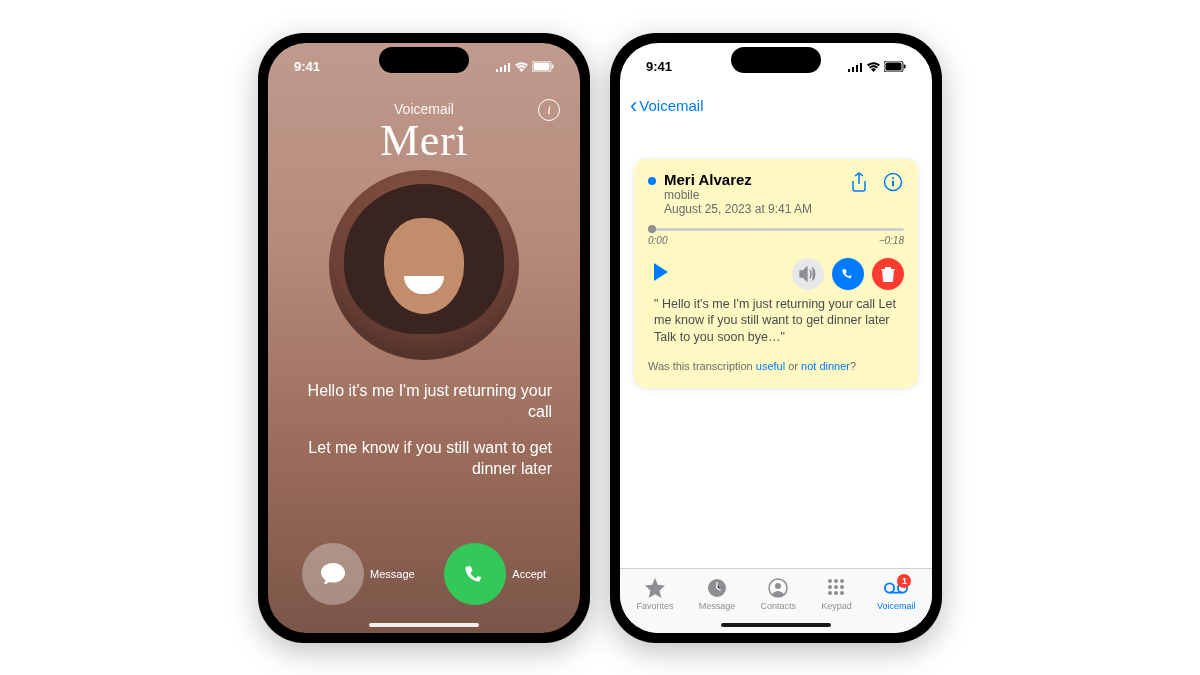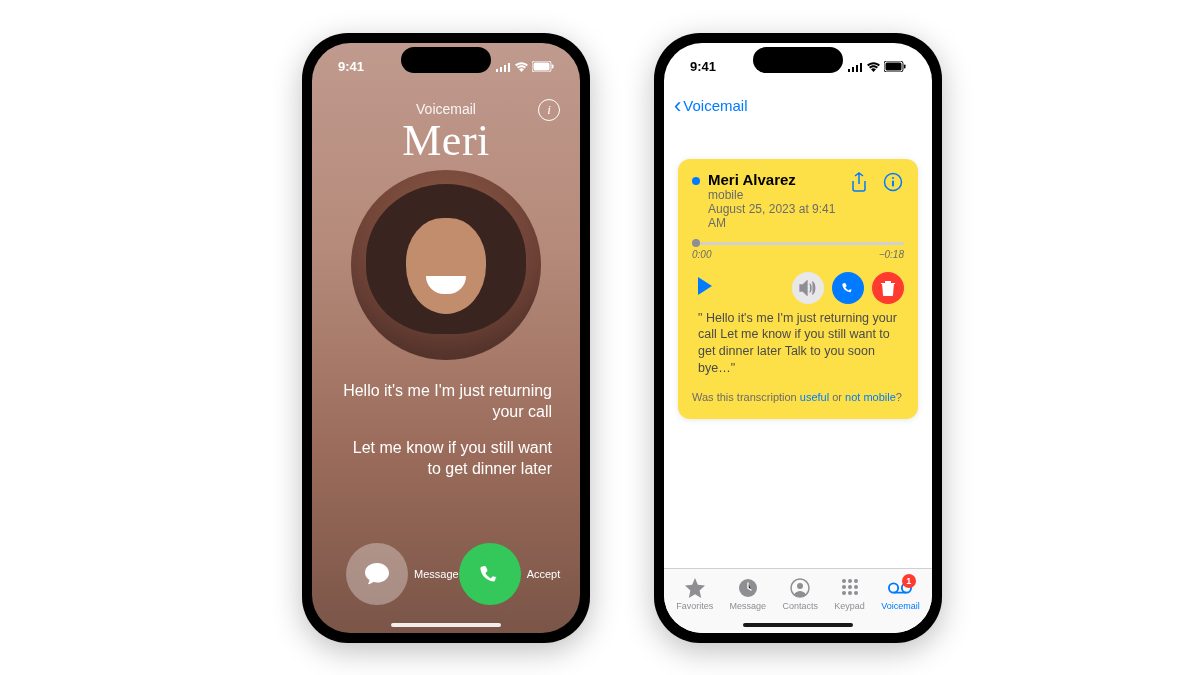--- a/index.html
+++ b/index.html
@@ -7,28 +7,27 @@
     width: 1200px;
     height: 675px;
     background: #fff;
     display: flex;
     justify-content: center;
     align-items: center;
     gap: 20px;
     font-family: -apple-system, BlinkMacSystemFont, "Helvetica Neue", Arial, sans-serif;
   }
   .phone {
-    width: 288px;
+    width: 332px;
     height: 610px;
     border-radius: 46px;
     background: #000;
     padding: 10px;
     position: relative;
     box-shadow: 0 8px 30px rgba(0,0,0,.25);
-    margin-left: 44px;
   }
   .screen {
     width: 100%;
     height: 100%;
     border-radius: 38px;
     overflow: hidden;
     position: relative;
   }
   .notch {
     position: absolute;
@@ -159,21 +158,21 @@
     margin-top: 48px;
     padding: 4px 10px 10px;
     display: flex;
     align-items: center;
     color: #007aff;
     font-size: 15px;
   }
   .nav .chev { font-size: 22px; margin-right: 2px; line-height: 1; }
   .vm-card {
     margin: 32px 14px 0;
-    background: #fde047;
+    background: #fef9c3;
     border-radius: 12px;
     padding: 12px 14px 16px;
     box-shadow: 0 1px 6px rgba(0,0,0,.1);
   }
   .vm-head { display: flex; align-items: flex-start; }
   .unread-dot { width: 8px; height: 8px; background: #007aff; border-radius: 50%; margin-top: 6px; margin-right: 8px; flex-shrink:0;}
   .vm-meta { flex: 1; }
   .vm-name { font-size: 15px; font-weight: 600; }
   .vm-sub { font-size: 12px; color: #6b6b6b; }
   .vm-icons { display: flex; gap: 12px; color: #007aff; }
@@ -364,21 +363,21 @@
           <div class="circ-btn delete-btn">
             <svg width="14" height="16" viewBox="0 0 14 16">
                 <path fill="#fff" d="M1 3h12l-1 12c0 .6-.4 1-1 1H3c-.6 0-1-.4-1-1L1 3zM4 1h6v2H4zM0 3h14v1H0z"></path>
               </svg>
           </div>
         </div>
       </div>
 
       <div class="trans-body">" Hello it's me I'm just returning your call Let me know if you still want to get dinner later Talk to you soon bye…"</div>
       <div class="feedback">
-        <span>Was this transcription </span><span class="lnk">useful</span><span> or </span><span class="lnk">not mobile</span><span>?</span>
+        <span>Was this transcription </span><span class="lnk">useful</span><span> or </span><span class="lnk">not dinner</span><span>?</span>
       </div>
     </div>
 
     <div class="tabbar">
       <div class="tab">
         <div class="tab-icon">
             <svg width="22" height="20" viewBox="0 0 22 20">
               <path fill="#8e8e93" d="M11 0l2.8 6.8L21 7.6l-5.4 4.8L17.2 20 11 16.2 4.8 20l1.6-7.6L1 7.6l7.2-.8z"></path>
             </svg>
           </div>

